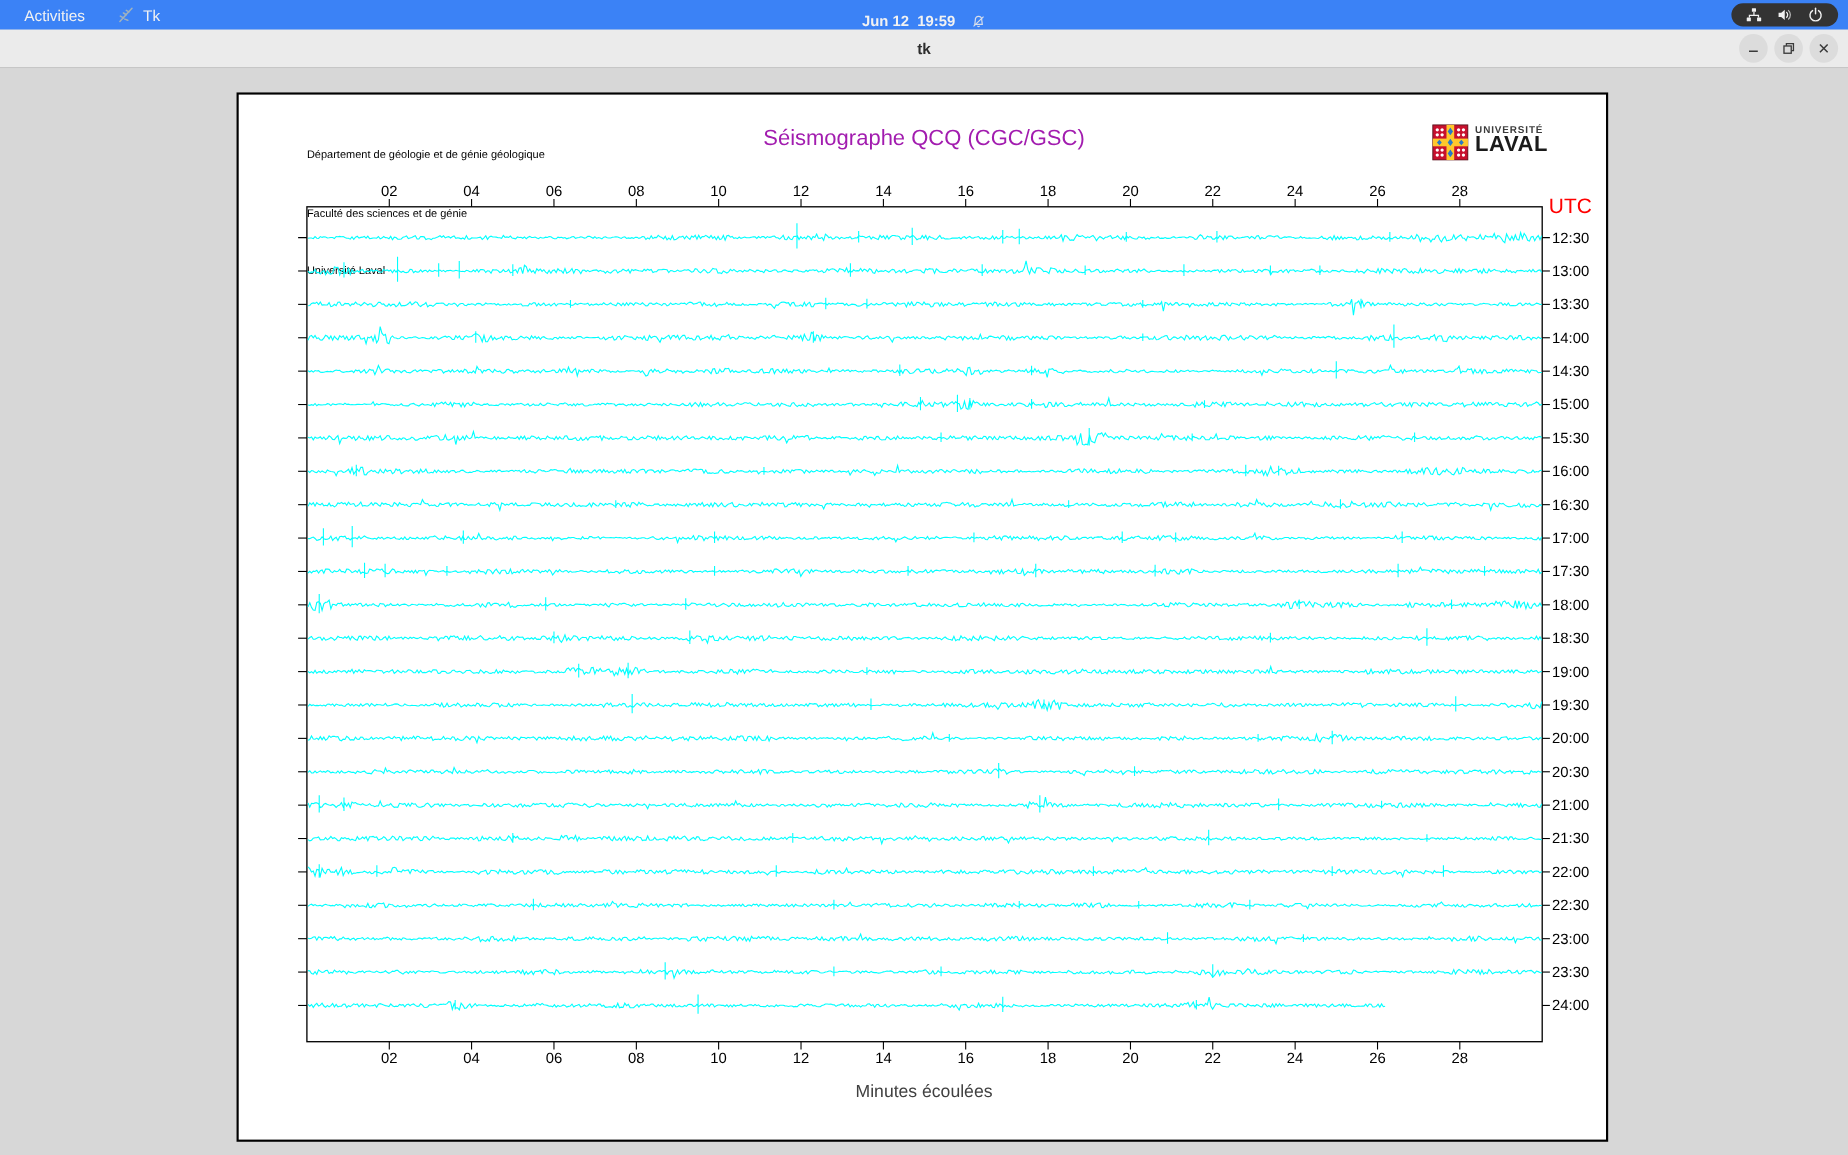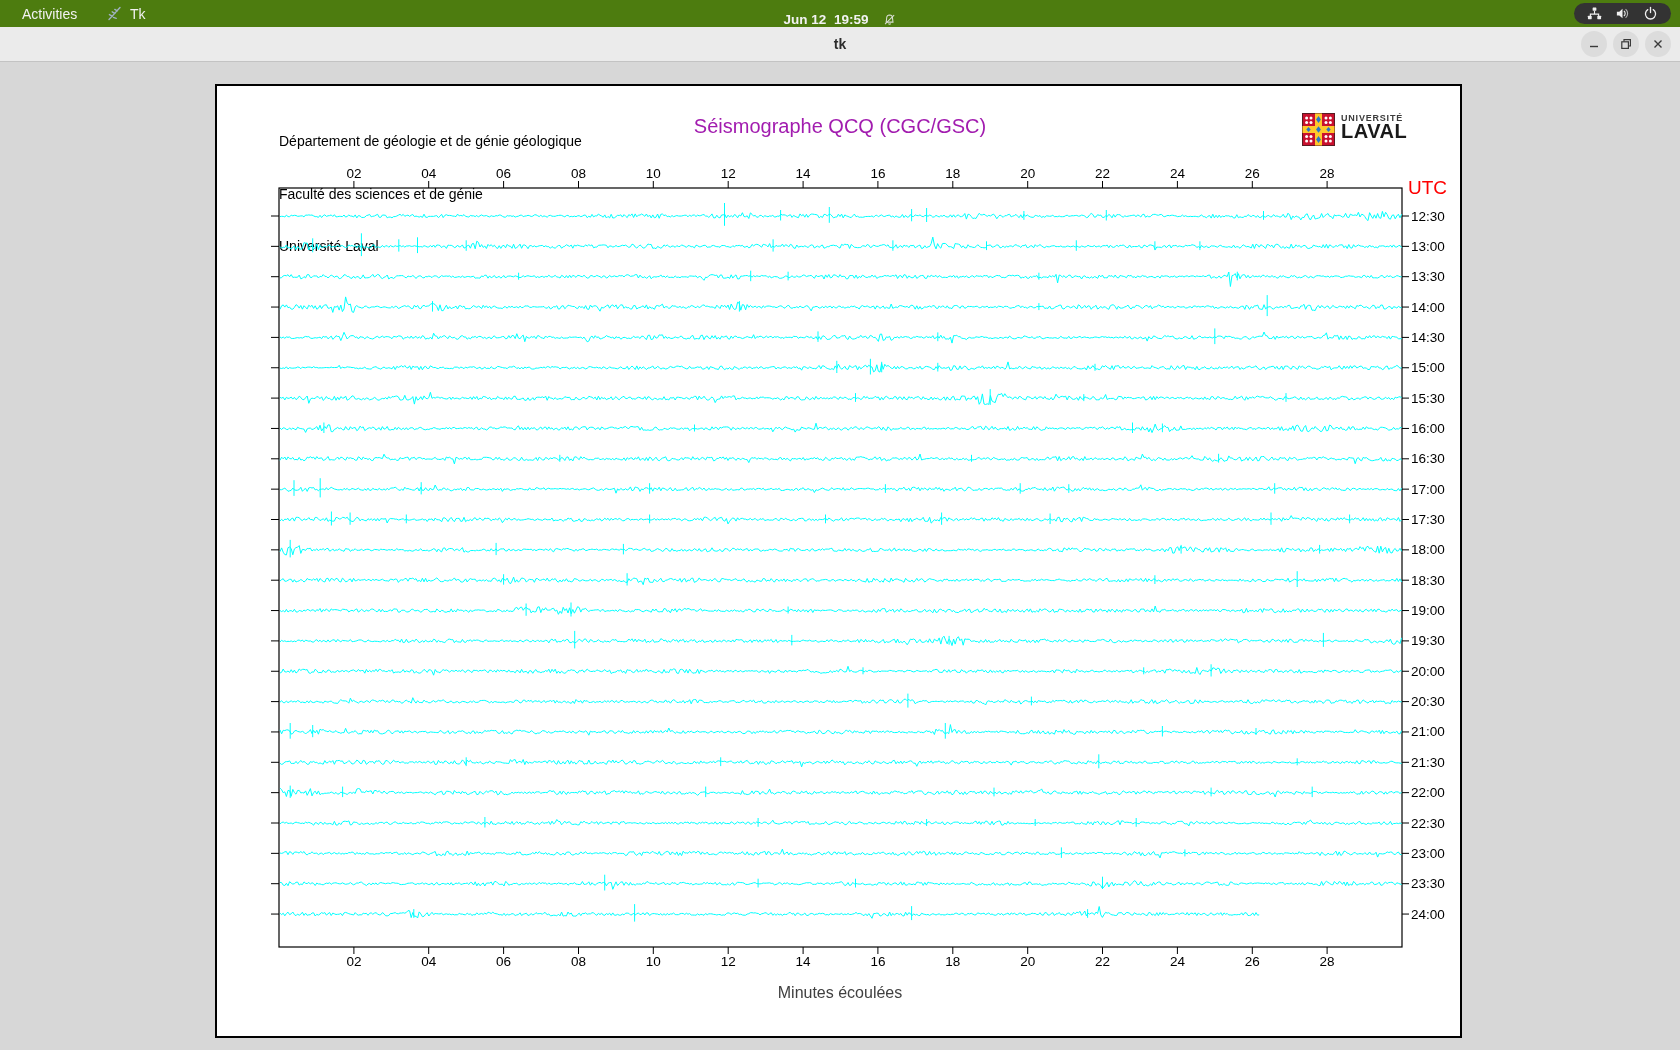--- a/index.html
+++ b/index.html
@@ -2,42 +2,42 @@
 <html><head>
 <meta charset="utf-8">
 <style>
   html,body{margin:0;padding:0;}
   body{
     width:1680px;height:1050px;position:relative;overflow:hidden;
     background:#d7d7d7;font-family:"Liberation Sans",sans-serif;
     -webkit-font-smoothing:antialiased;
   }
   
-  .topbar{position:absolute;left:0;top:0;width:1680px;height:27px;background:#4d7c0f;
+  .topbar{position:absolute;left:0;top:0;width:1680px;height:27px;background:#3b82f6;
           color:#f2f2f2;display:flex;align-items:center;}
   .activities{position:absolute;left:14px;top:0;height:27px;display:flex;align-items:center;
               font-size:14px;padding:0 8px;border-radius:14px;cursor:pointer;}
   .tk-launcher{position:absolute;left:106px;top:0;height:27px;display:flex;align-items:center;
                gap:7px;font-size:14px;cursor:pointer;}
   .clock{position:absolute;left:50%;transform:translateX(-50%);top:0;height:39px;
          display:flex;align-items:center;gap:14px;font-size:13.5px;font-weight:600;cursor:pointer;}
   .tray{position:absolute;right:9px;top:3px;height:21px;background:#333;border-radius:11px;
         display:flex;align-items:center;gap:13px;padding:0 13px;cursor:pointer;}
   
   .titlebar{position:absolute;left:0;top:27px;width:1680px;height:34px;background:#ebebeb;
             border-bottom:1px solid #c3c3c3;}
   .win-title{position:absolute;left:0;top:0;width:100%;height:34px;display:flex;align-items:center;
              justify-content:center;font-size:14px;font-weight:bold;color:#2d2d2d;}
   .win-btns{position:absolute;right:9px;top:4px;display:flex;gap:6px;}
   .win-btn{width:26px;height:26px;border-radius:50%;background:#dcdcdc;display:flex;
            align-items:center;justify-content:center;cursor:pointer;}
   
   .canvas{position:absolute;left:215px;top:84px;width:1243px;height:950px;background:#ffffff;
           border:2px solid #000;}
-  .hdr{position:absolute;left:62px;top:12px;font-size:14px;color:#000;line-height:17.5px;white-space:pre;}
+  .hdr{position:absolute;left:62px;top:12px;font-size:10px;color:#000;line-height:17.5px;white-space:pre;}
   .plot-title{position:absolute;left:623px;top:29px;transform:translateX(-50%);
               font-size:20px;color:#a21caf;white-space:nowrap;}
   .logo{position:absolute;left:1085px;top:27px;display:flex;gap:6px;align-items:flex-start;}
   .logo-text .u{font-size:9px;letter-spacing:0.8px;color:#3c3c3c;font-weight:600;}
   .logo-text .l{font-size:20px;font-weight:bold;color:#1a1a1a;letter-spacing:0.5px;line-height:17px;}
   .plot-svg{position:absolute;left:0;top:0;}
   .xlabel{position:absolute;left:623px;top:898px;transform:translateX(-50%);
           font-size:16px;color:#404040;white-space:nowrap;}
 </style>
 </head>

